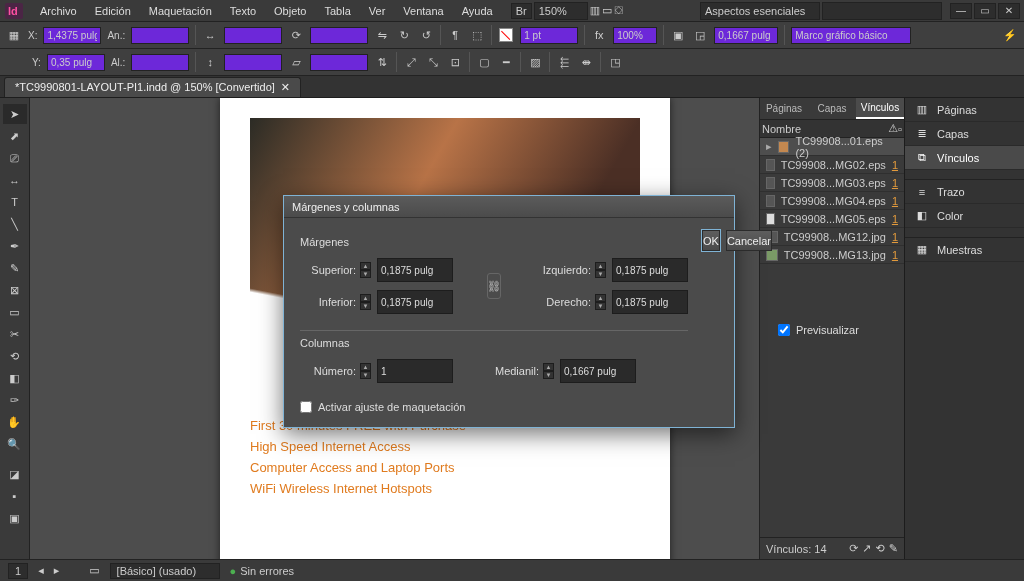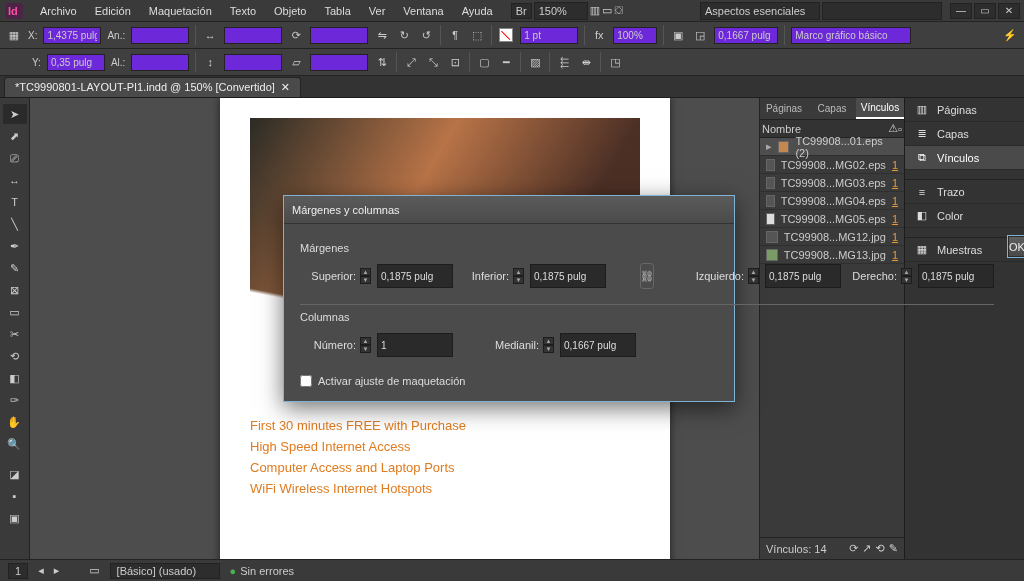--- a/index.html
+++ b/index.html
@@ -58,37 +58,37 @@
 .dockitem.sel { background:#4a4a4a; color:#fff;}
 .dockitem .ic { width:14px; height:14px; display:flex; align-items:center; justify-content:center;}
 
 
 .status { position:absolute; left:0; right:0; bottom:0; height:22px; background:#3a3a3a; border-top:1px solid #222; display:flex; align-items:center; padding:0 8px; gap:10px; font-size:10px;}
 .status .field { background:#2d2d2d; border:1px solid #222; padding:1px 6px;}
 .status .ok::before { content:"●"; color:#4caf50; margin-right:4px;}
 
 
 .overlay { position:absolute; left:283px; top:195px; width:452px; background:#4b4b4b; border:1px solid #7fb3d5; box-shadow:0 6px 22px rgba(0,0,0,.55);}
-.overlay .titlebar { height:28px; background:linear-gradient(#5b5b5b,#4b4b4b); display:flex; align-items:center; padding:0 8px; color:#eee; font-size:11px; border-bottom:1px solid #333;}
+.overlay .titlebar { height:22px; background:linear-gradient(#5b5b5b,#4b4b4b); display:flex; align-items:center; padding:0 8px; color:#eee; font-size:11px; border-bottom:1px solid #333;}
 .overlay .body { padding:12px 16px 14px; display:flex; gap:14px;}
 .overlay .grp { border-bottom:1px solid #666; padding:6px 0 12px;}
 .overlay .grplbl { color:#ddd; font-size:11px; margin-bottom:6px;}
 .overlay .frow { display:flex; align-items:center; gap:6px; margin:4px 0;}
 .overlay .frow label { width:56px; text-align:right; color:#ddd; font-size:11px;}
 .overlay input[type=text] { background:#2a2a2a; border:1px solid #1d1d1d; color:#ddd; width:76px; height:24px; padding:0 3px; font-size:10px;}
 .overlay .spin { display:flex; flex-direction:column; margin-left:-2px;}
 .overlay .spin span { width:11px; height:8px; background:#333; border:1px solid #1d1d1d; font-size:6px; line-height:6px; text-align:center; color:#aaa;}
 .overlay .btns { width:92px; display:flex; gap:6px;}
 .overlay button { height:21px; background:linear-gradient(#5e5e5e,#4a4a4a); border:1px solid #2b2b2b; color:#eee; font-size:11px;}
 .overlay button.primary { box-shadow:0 0 0 1px #7fb3d5;}
 .overlay .chk { display:flex; align-items:center; gap:6px; font-size:11px; color:#ddd; margin-top:2px;}
 .overlay .chk input { width:12px; height:12px;}
 .link { width:14px; height:26px; border:1px solid #666; border-radius:3px; display:flex; align-items:center; justify-content:center; margin:0 4px;}
 .two { display:flex; gap:30px;}
-.colL, .colR { display:flex; flex-direction:row; }
+.colL, .colR { display:flex; flex-direction:column; }
 
 svg { display:block; }
 </style>
 </head>
 <body>
 
 <div class="menubar">
   <div class="logo">
     <svg width="18" height="16">
         <rect width="18" height="16" rx="2" fill="#4b2545"></rect>

